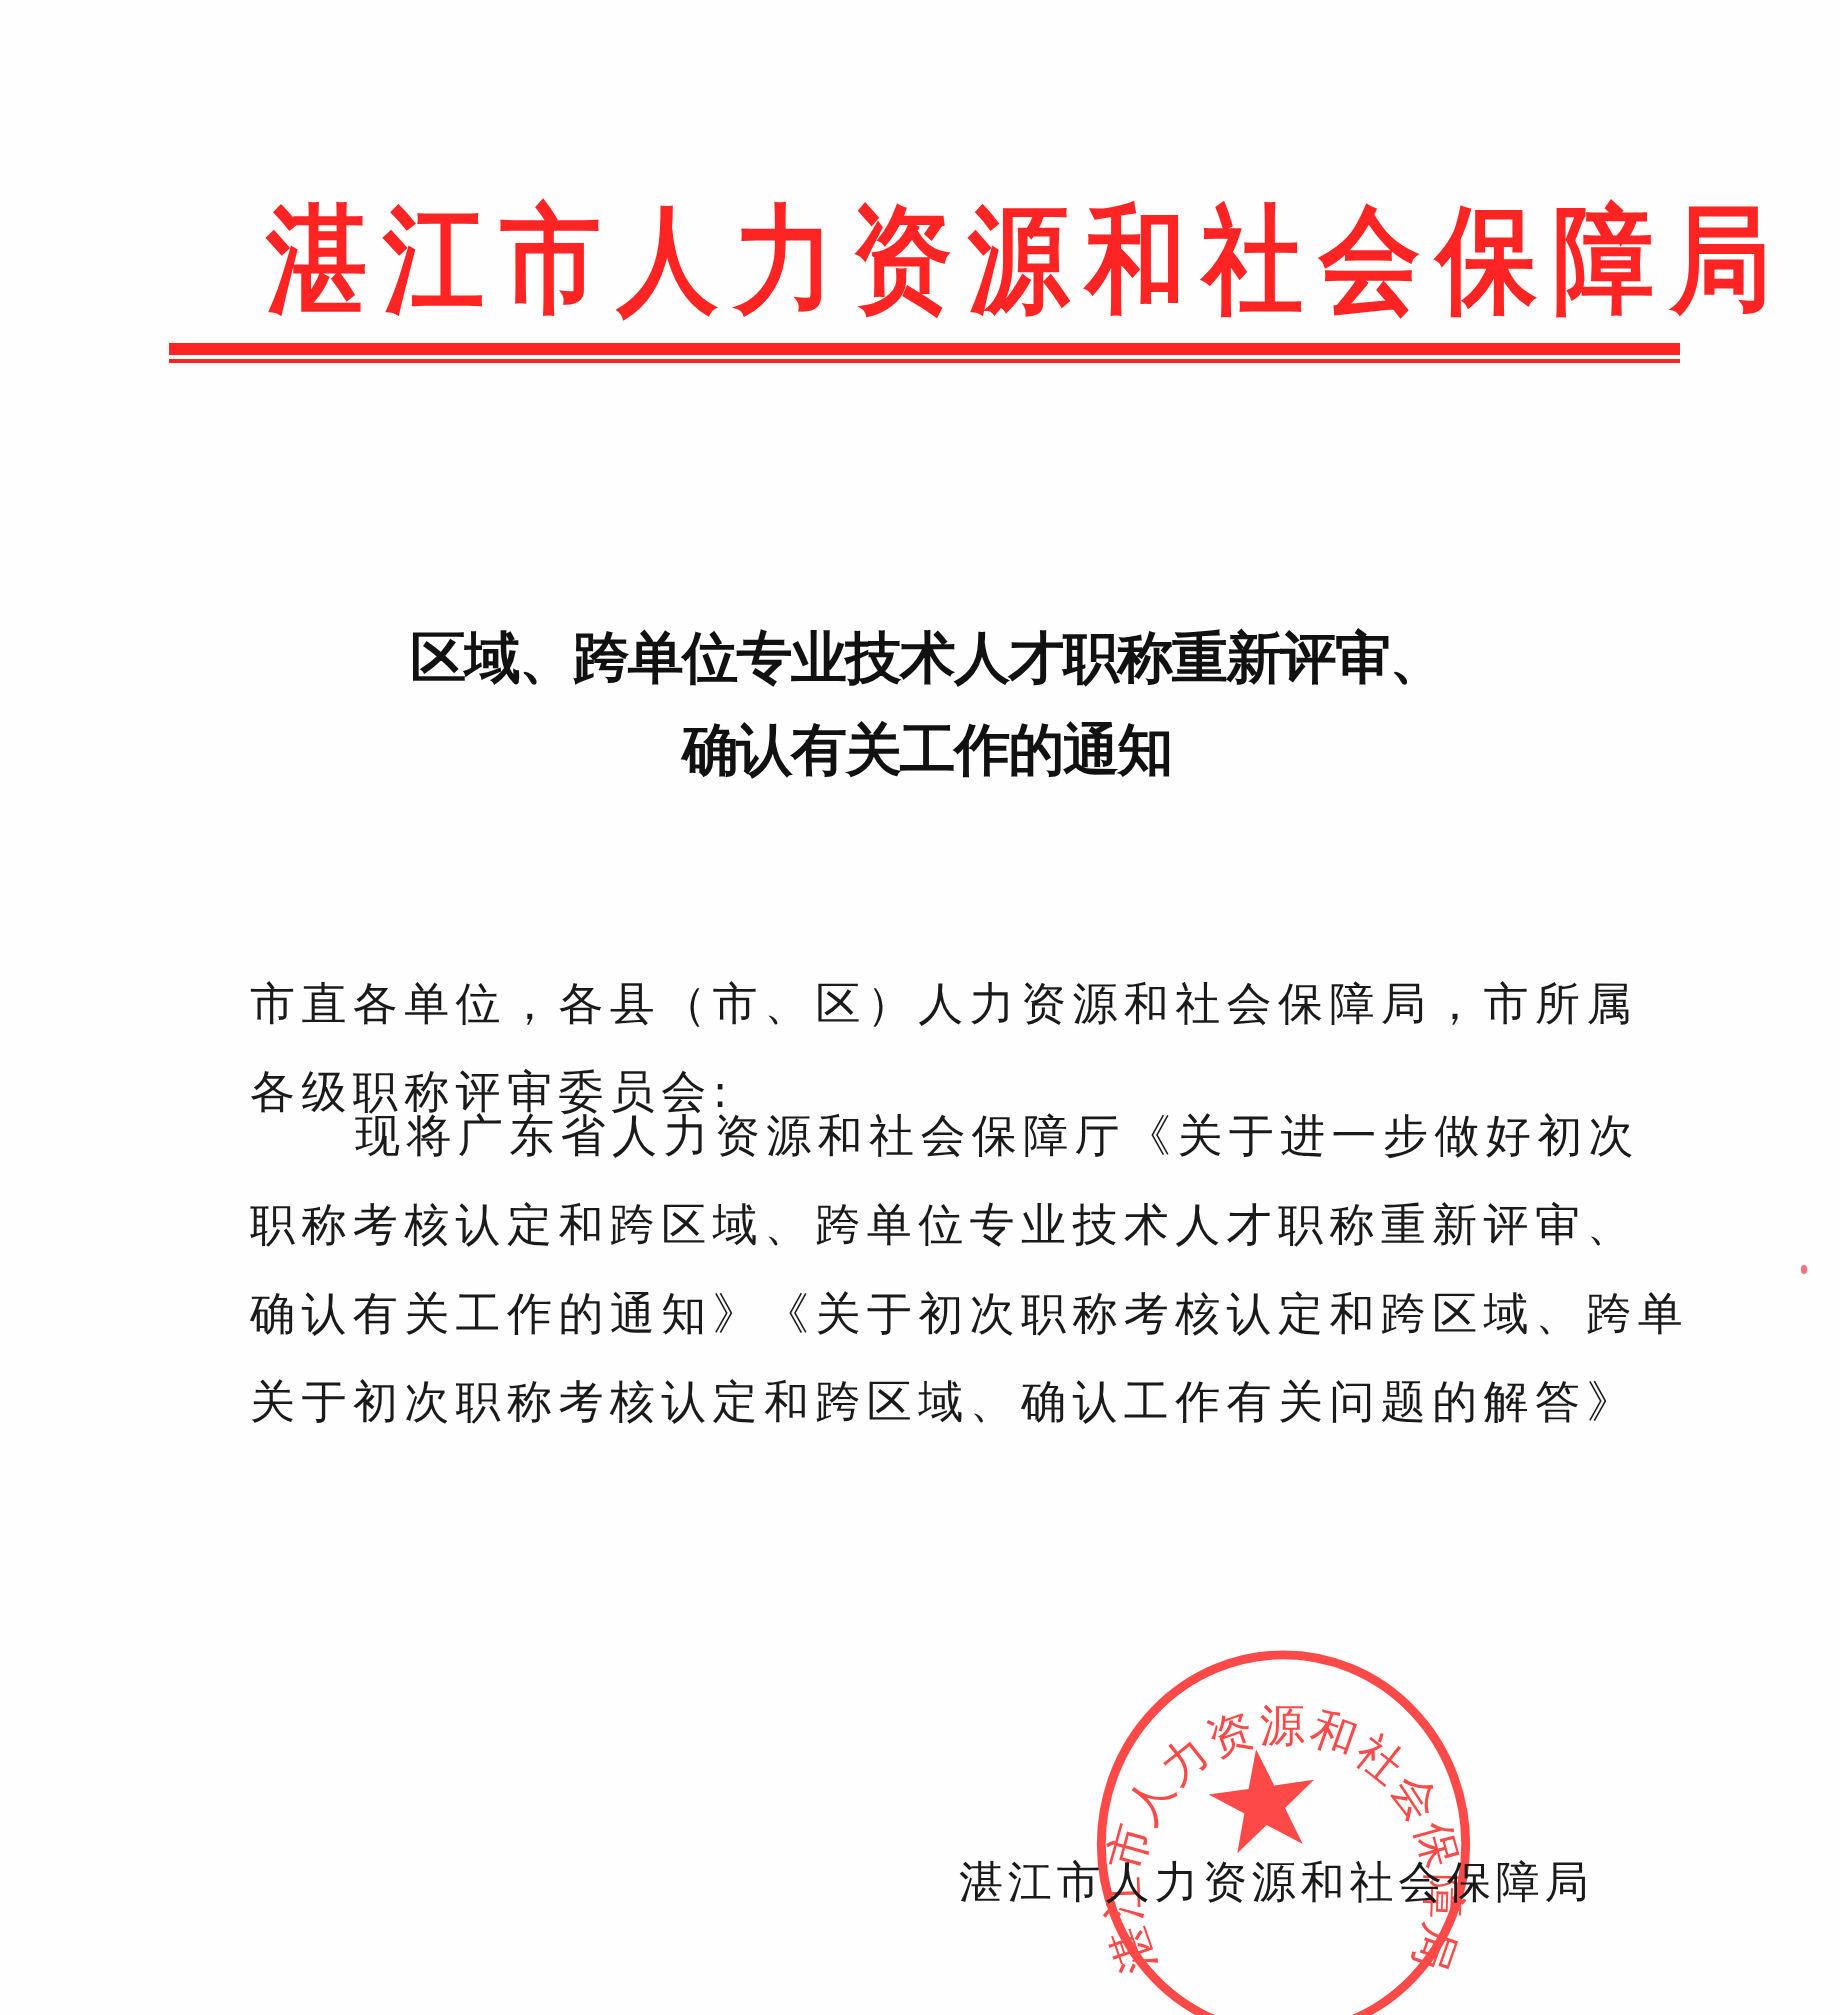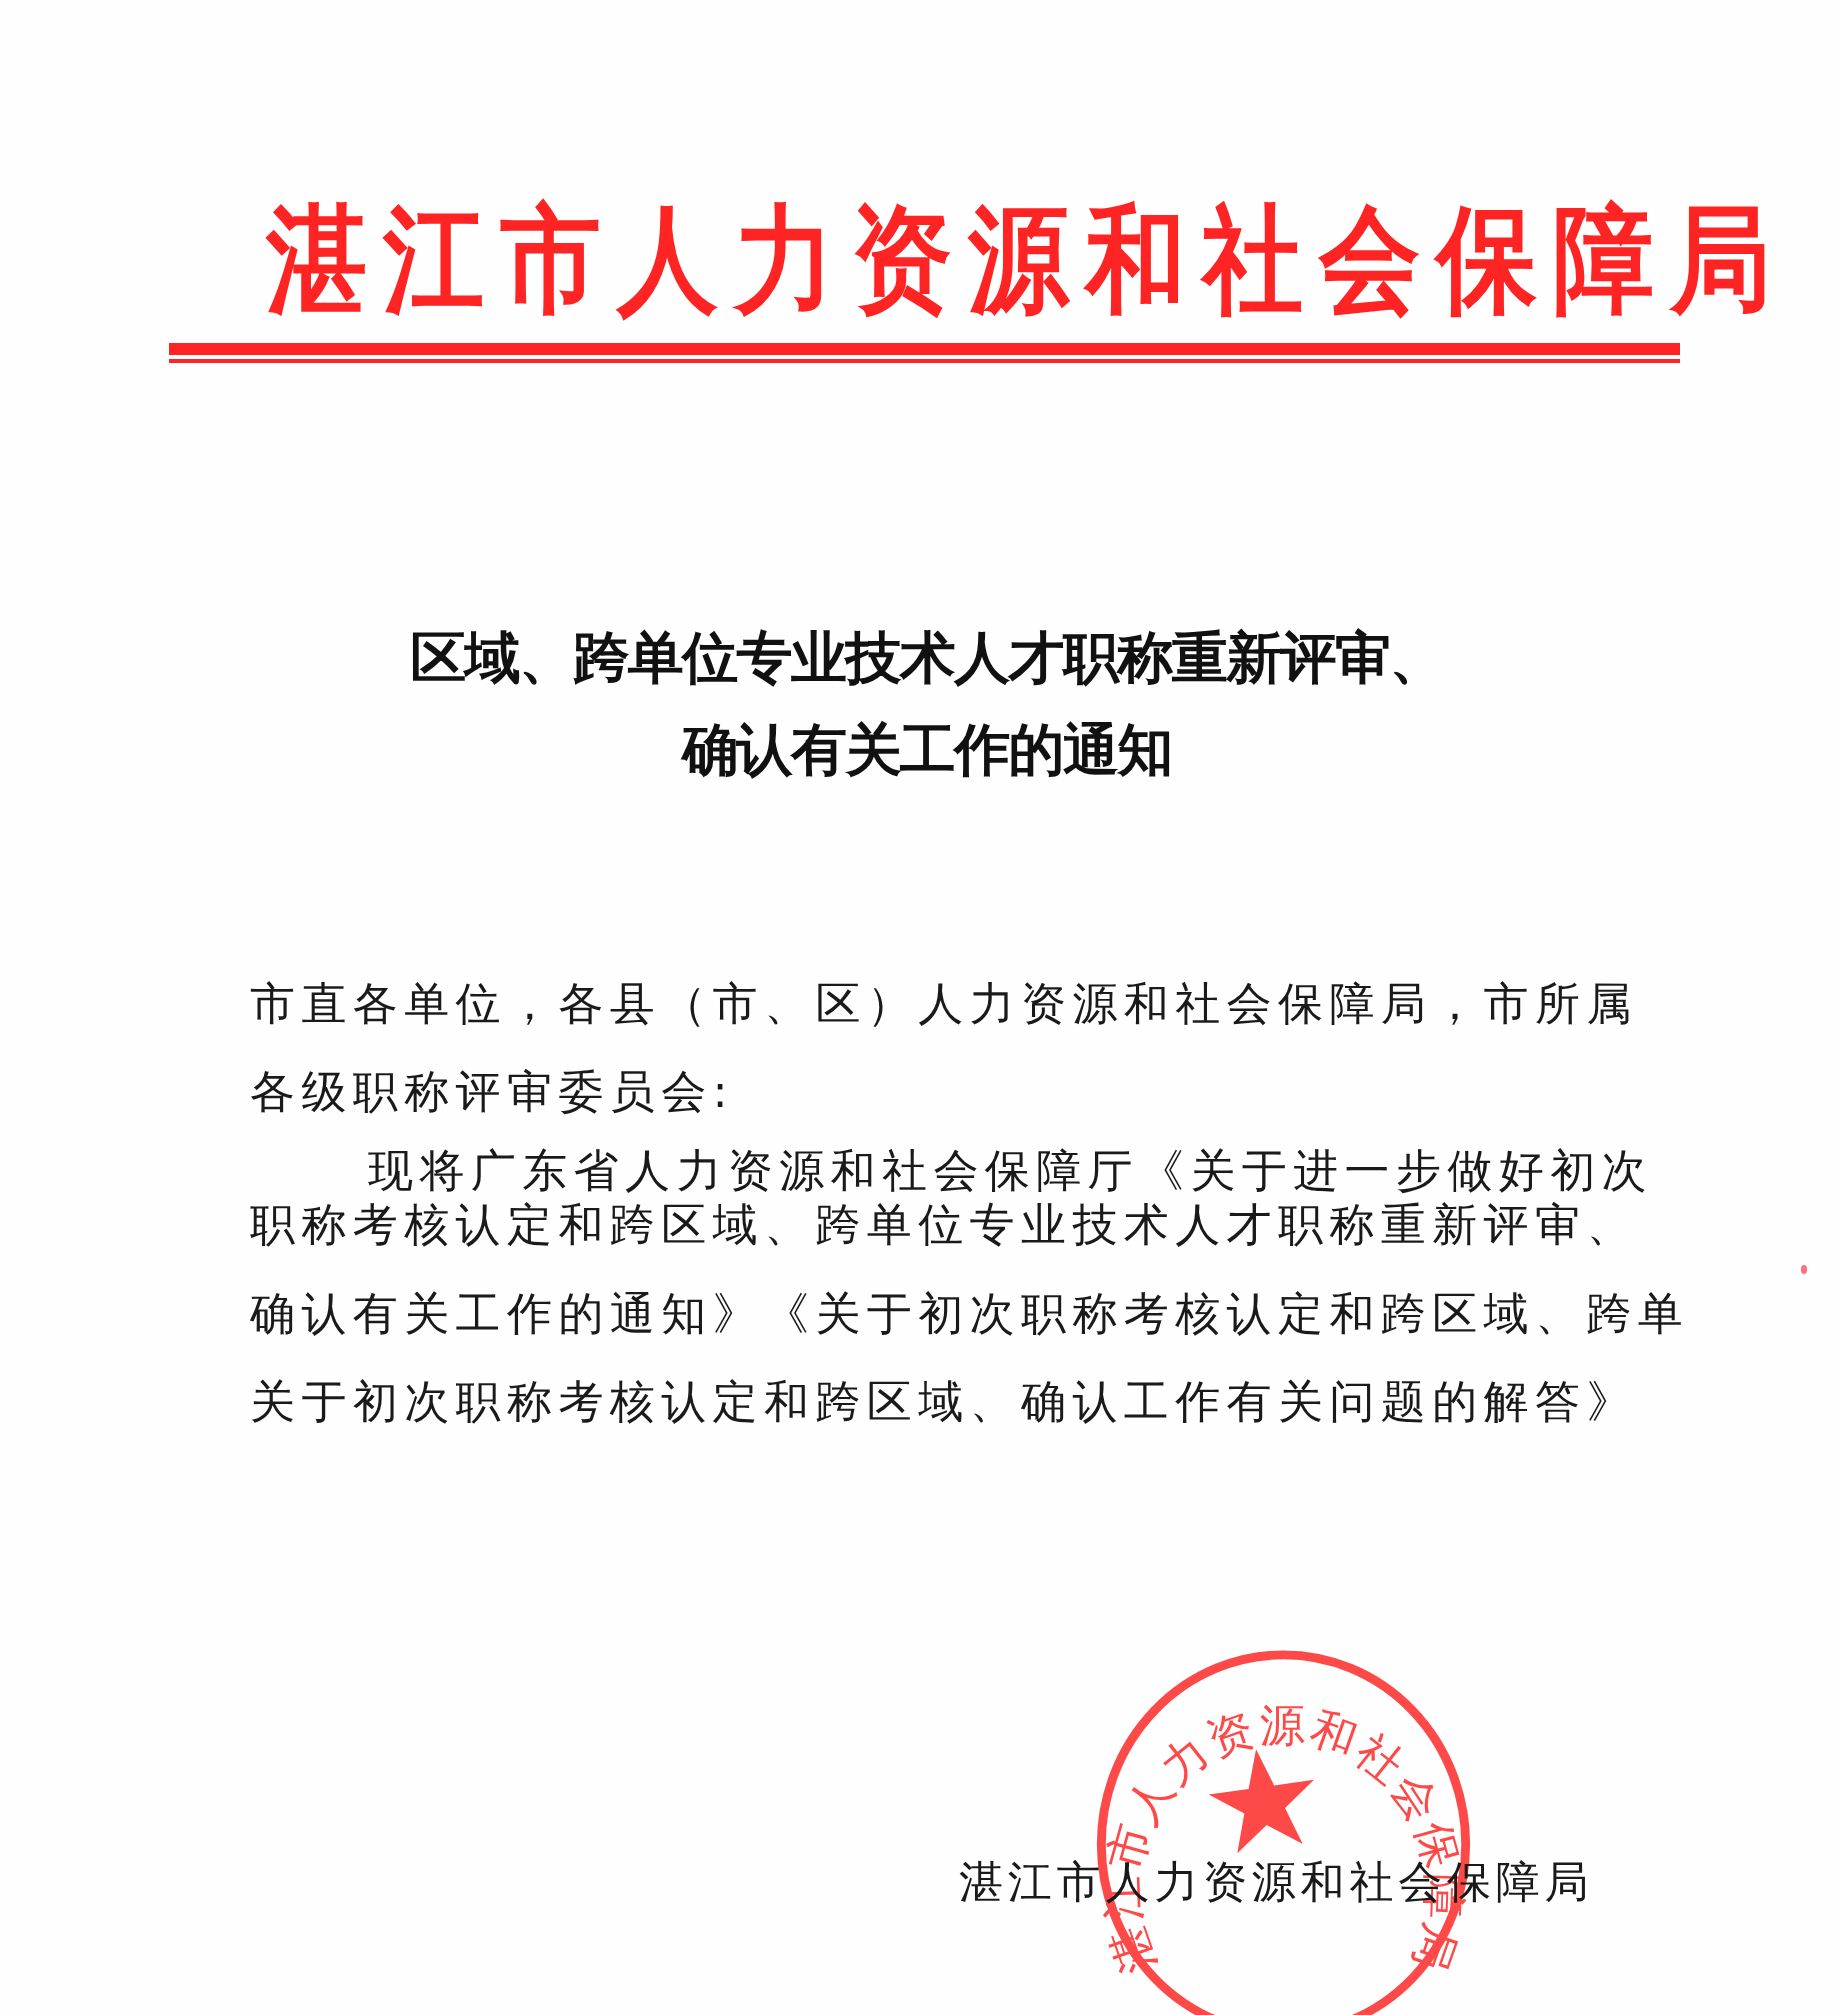--- a/index.html
+++ b/index.html
@@ -28,21 +28,21 @@
   .title-l1 { top: 524px; }
   .title-l2 { top: 617px; }
   .title-l3 { top: 709px; }
 
   
   .body-line {
     position: absolute; left: 250px; width: 1354px; white-space: nowrap;
     font-family: "DejaVu Sans", "Liberation Sans", sans-serif; color: #1a1a1a;
     font-size: 45px; line-height: 64px; letter-spacing: 6.4px;
   }
-  .indent { left: 368px; width: 1249px; margin-top: 35px; }
+  .indent { left: 355px; width: 1249px; }
 
   
   .sign-org {
     position: absolute; left: 959px; top: 1850px; width: 637px; white-space: nowrap;
     font-family: "DejaVu Sans", "Liberation Sans", sans-serif; color: #1a1a1a;
     font-size: 44px; line-height: 64px; letter-spacing: 4.8px; z-index: 3;
   }
   .sign-date {
     position: absolute; left: 1116px; top: 1942px; width: 387px; white-space: nowrap;
     font-family: "Liberation Serif", "DejaVu Serif", serif; color: #1a1a1a;

